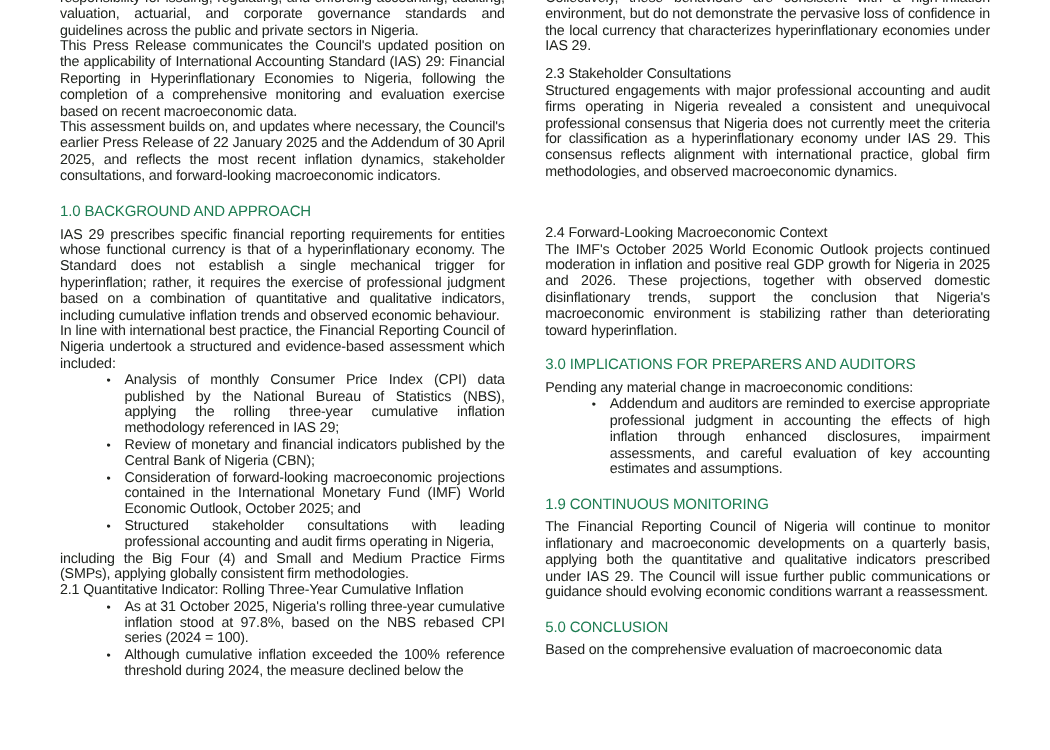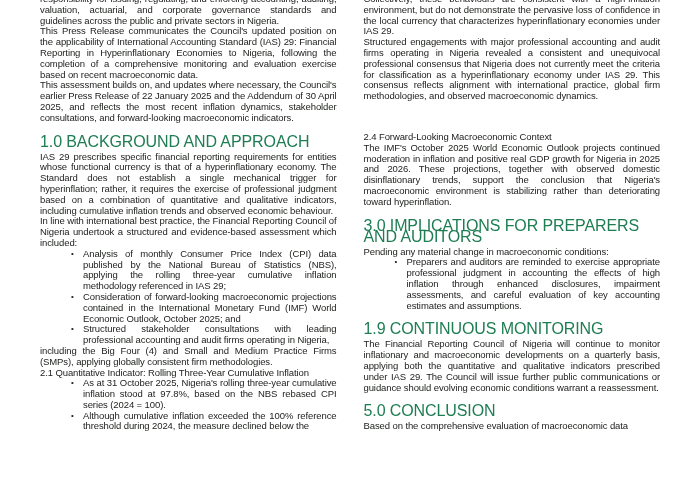--- a/index.html
+++ b/index.html
@@ -25,21 +25,21 @@
     color:var(--body-text);
     text-align:justify;
     letter-spacing:-0.1px;
     margin:0;
   }
   .para{margin-top:4px;}
   .para.tight{margin-top:0;}
   .para.cut-top{margin-top:-6px;}
   .run.bold,.sub-heading,.section-heading{font-weight:400;}
   .section-heading{
-    font-size:16px;
+    font-size:10px;
     color:var(--heading-green);
     margin:12px 0 5px;
     letter-spacing:-0.1px;
     line-height:11px;
   }
   .sub-heading{
     font-size:9.5px;line-height:10.8px;
     color:var(--body-text);
     margin:8px 0 0;
     letter-spacing:-0.1px;
@@ -60,38 +60,40 @@
 <div class="page">
   <div class="column">
       <p class="para cut-top"><span class="run">responsibility for issuing, regulating, and enforcing accounting, auditing, valuation, actuarial, and corporate governance standards and guidelines across the public and private sectors in Nigeria.</span></p>
       <p class="para tight"><span class="run bold">This Press Release communicates the Council's updated position on the applicability of International Accounting Standard (IAS) 29: Financial Reporting in Hyperinflationary Economies to Nigeria, following the completion of a comprehensive monitoring and evaluation exercise based on recent macroeconomic data.</span></p>
       <p class="para tight"><span class="run bold">This assessment builds on, and updates where necessary, the </span><span class="run">Council's earlier Press Release of 22 January 2025 and the Addendum of 30 April 2025, and reflects the most recent inflation dynamics, stakeholder consultations, and forward-looking macroeconomic indicators.</span></p>
       <h2 class="section-heading">1.0 BACKGROUND AND APPROACH</h2>
       <p class="para tight"><span class="run">IAS 29 prescribes specific financial reporting requirements for entities whose functional currency is that of a hyperinflationary economy. The Standard does not establish a single mechanical trigger for hyperinflation; rather, it requires the exercise of professional judgment based on a combination of quantitative and qualitative indicators, including cumulative inflation trends and observed economic behaviour.</span></p>
       <p class="para tight"><span class="run bold">In line with international best practice, the Financial Reporting Council of Nigeria undertook a structured and evidence-based assessment which included:</span></p>
       <ul class="bullet-list tight">
         <li><span class="run">Analysis of monthly Consumer Price Index (CPI) data published by the National Bureau of Statistics (NBS), applying the rolling three-year cumulative inflation methodology referenced in IAS 29;</span></li>
+        <li><span class="run bold">Review of monetary and financial indicators published by the </span><span class="run">Central Bank of Nigeria (CBN);</span></li>
         <li><span class="run">Consideration of forward-looking macroeconomic projections contained in the International Monetary Fund (IMF) World Economic Outlook, October 2025; and</span></li>
         <li><span class="run">Structured stakeholder consultations with leading </span><span class="run bold">professional accounting and audit firms operating in Nigeria,</span></li>
       </ul>
       <p class="para tight"><span class="run">including the Big Four (4) and Small and Medium Practice Firms (SMPs), applying globally consistent firm methodologies.</span></p>
       <p class="para tight"><span class="run bold">2.1 Quantitative Indicator:</span><span class="run"> Rolling Three-Year Cumulative Inflation</span></p>
       <ul class="bullet-list tight">
         <li><span class="run">As at 31 October 2025, Nigeria's rolling three-year cumulative inflation stood at 97.8%, based on the NBS rebased CPI series (2024 = 100).</span></li>
         <li><span class="run">Although cumulative inflation exceeded the 100% reference threshold during 2024, the measure declined below the</span></li>
       </ul>
     </div>
   <div class="column">
       <p class="para cut-top"><span class="run">Collectively, these behaviours are consistent with a high-inflation environment, but do not demonstrate the pervasive loss of confidence in the local currency that characterizes hyperinflationary economies under IAS 29.</span></p>
+      <h3 class="sub-heading">2.3 Stakeholder Consultations</h3>
       <p class="para tight"><span class="run">Structured engagements with major professional accounting and audit firms operating in Nigeria revealed a consistent and unequivocal professional consensus that Nigeria does not currently meet the criteria for classification as a hyperinflationary economy under IAS 29. This consensus reflects alignment with international practice, global firm methodologies, and observed macroeconomic dynamics.</span></p>
       <h3 class="sub-heading gap-large">2.4 Forward-Looking Macroeconomic Context</h3>
       <p class="para tight"><span class="run">The IMF's October 2025 World Economic Outlook projects continued moderation in inflation and positive real GDP growth for Nigeria in 2025 and 2026. These projections, together with observed domestic disinflationary trends, support the conclusion that Nigeria's macroeconomic environment is stabilizing rather than deteriorating toward hyperinflation.</span></p>
       <h2 class="section-heading">3.0 IMPLICATIONS FOR PREPARERS AND AUDITORS</h2>
       <p class="para tight"><span class="run">Pending any material change in macroeconomic conditions:</span></p>
       <ul class="bullet-list tight">
-        <li><span class="run">Preparers and auditors are reminded to exercise appropriate </span><span class="run bold">professional judgment in accounting the effects of high</span><span class="run"> inflation through enhanced disclosures, impairment assessments, and careful evaluation of key accounting estimates and assumptions.</span></li>
+        <li><span class="run">Addendum and auditors are reminded to exercise appropriate </span><span class="run bold">professional judgment in accounting the effects of high</span><span class="run"> inflation through enhanced disclosures, impairment assessments, and careful evaluation of key accounting estimates and assumptions.</span></li>
       </ul>
       <h2 class="section-heading">1.9 CONTINUOUS MONITORING</h2>
       <p class="para tight"><span class="run">The Financial Reporting Council of Nigeria will continue to monitor inflationary and macroeconomic developments on a quarterly basis, applying both the quantitative and qualitative indicators prescribed under IAS 29. The Council will issue further public communications or guidance should evolving economic conditions warrant a reassessment.</span></p>
       <h2 class="section-heading">5.0 CONCLUSION</h2>
       <p class="para tight"><span class="run">Based on the comprehensive evaluation of macroeconomic data</span></p>
     </div>
 </div>
 
 </body></html>

